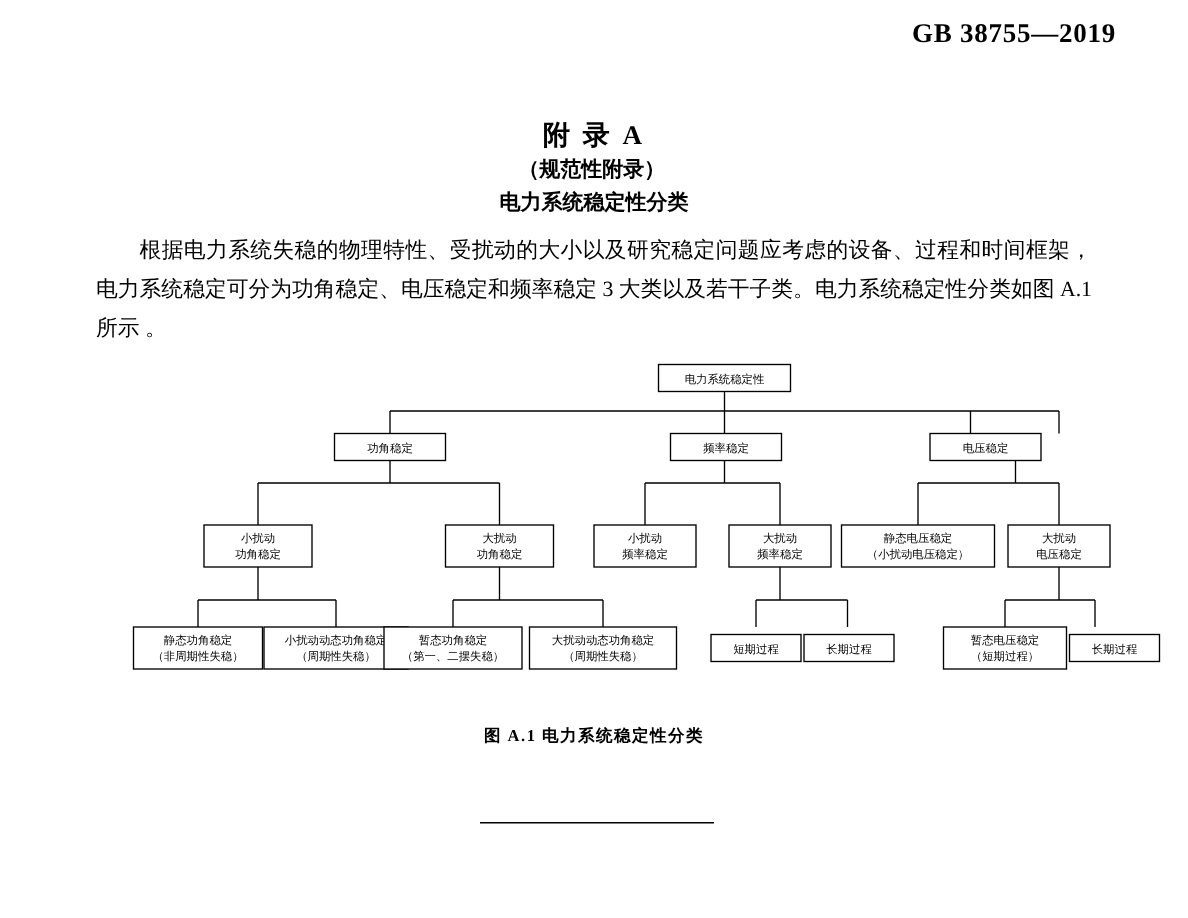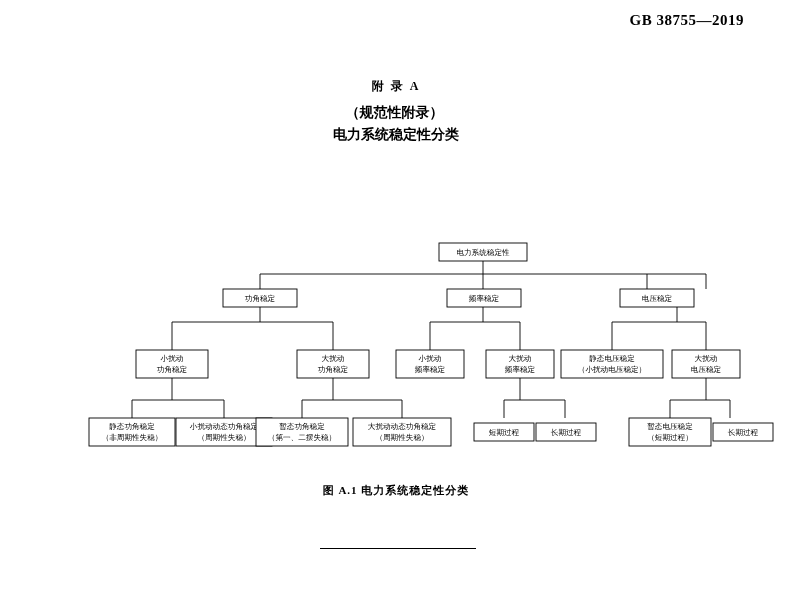--- a/index.html
+++ b/index.html
@@ -19,30 +19,30 @@
     position: relative;
     width: 792px;
     height: 612px;
   }
   .header-code {
     position: absolute;
     top: 12px;
     right: 48px;
     font-family: "Liberation Serif", "DejaVu Serif", serif;
     font-weight: bold;
-    font-size: 15px;
+    font-size: 18px;
     letter-spacing: 0.5px;
   }
   .annex-title {
     position: absolute;
     top: 78px;
     left: 0;
     width: 792px;
     text-align: center;
-    font-size: 12px;
+    font-size: 18px;
     font-weight: bold;
     letter-spacing: 2px;
   }
   .annex-sub {
     position: absolute;
     top: 104px;
     left: 0;
     width: 789px;
     text-align: center;
     font-size: 14px;
@@ -118,20 +118,21 @@
 <body>
 
 <div class="page">
 
   <div class="header-code">GB 38755—2019</div>
 
   <div class="annex-title">附 录 A</div>
   <div class="annex-sub">（规范性附录）</div>
   <div class="annex-name">电力系统稳定性分类</div>
 
+  <div class="body-text">根据电力系统失稳的物理特性、受扰动的大小以及研究稳定问题应考虑的设备、过程和时间框架，电力系统稳定可分为功角稳定、电压稳定和频率稳定 3 大类以及若干子类。电力系统稳定性分类如图 A.1所示 。</div>
 
   <div class="diagram">
     <svg width="792" height="240" viewBox="0 0 792 240" xmlns="http://www.w3.org/2000/svg">
 
       <g class="link">
 
         <path d="M 463 29 L 463 42"></path>
         <path d="M 240 42 L 686 42"></path>
         <path d="M 240 42 L 240 57"></path>
         <path d="M 463 42 L 463 57"></path>

